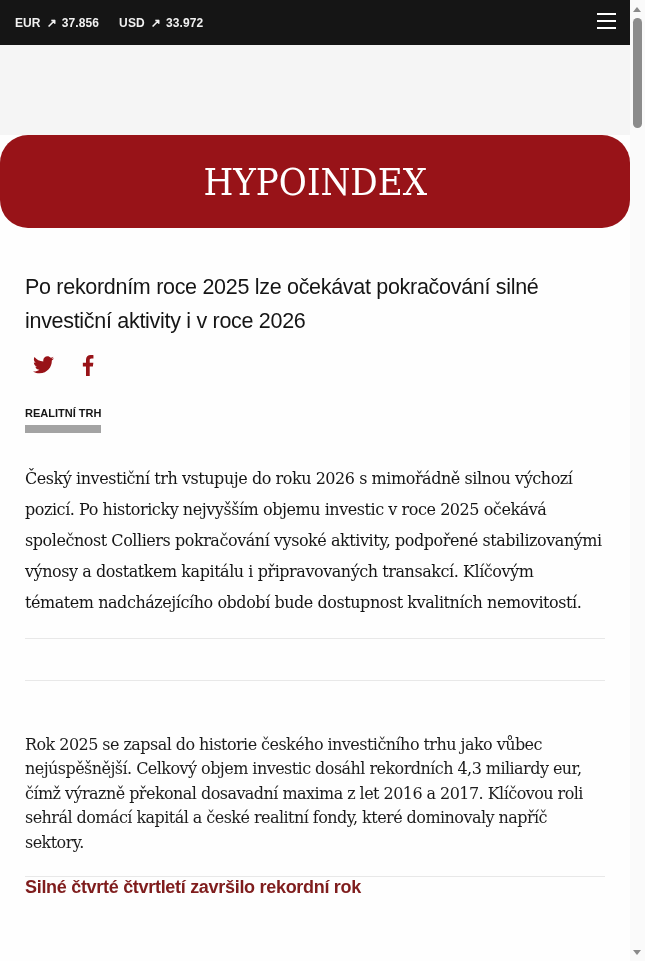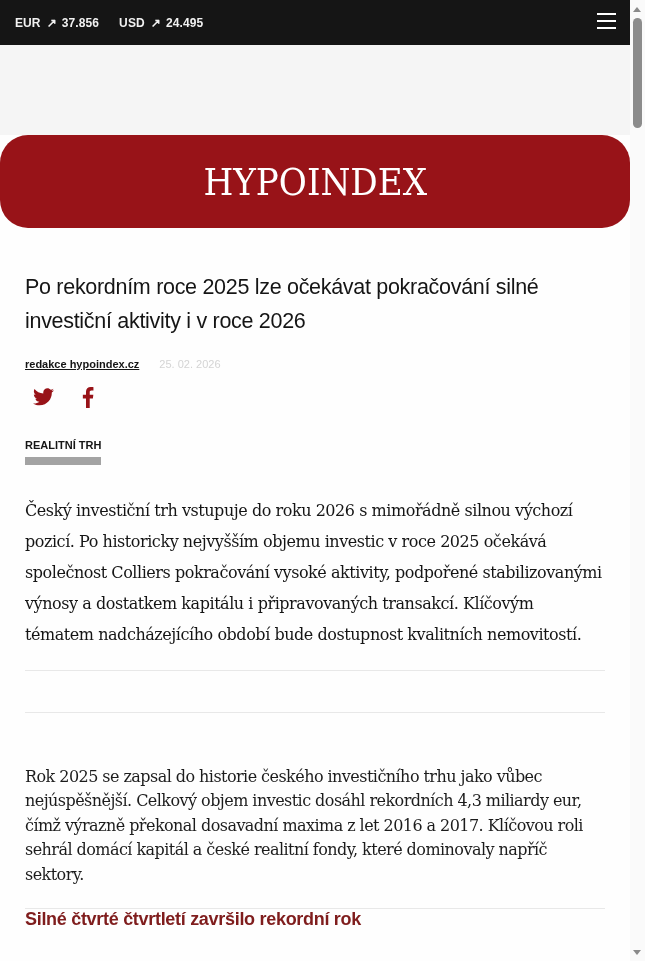--- a/index.html
+++ b/index.html
@@ -54,42 +54,38 @@
 
   <header class="topbar">
     <div class="rate">
       <span class="cur">EUR</span>
       <span class="arrow">↗</span>
       <span>37.856</span>
     </div>
     <div class="rate">
       <span class="cur">USD</span>
       <span class="arrow">↗</span>
-      <span>24.495</span>
+      <span>33.972</span>
     </div>
     <div class="menu-btn">
       <span></span>
         <span></span>
         <span></span>
     </div>
   </header>
 
   <div class="ad-space"></div>
 
   <div class="brand-band">
     <a class="brand-logo">HYPOINDEX</a>
   </div>
 
   <main class="article">
     <h1 class="title">Po rekordním roce 2025 lze očekávat pokračování silné investiční aktivity i v roce 2026</h1>
 
-    <div class="meta">
-      <a class="author">redakce hypoindex.cz</a>
-      <span class="date">25. 02. 2026</span>
-    </div>
 
     <div class="share">
       <a class="ico">
         <svg width="21" height="18" viewBox="0 0 24 20">
           <path d="M24 2.4c-.9.4-1.8.7-2.8.8 1-.6 1.8-1.6 2.2-2.7-1 .6-2 1-3.1 1.2C19.3.7 18 0 16.6 0c-2.7 0-4.9 2.2-4.9 4.9 0 .4 0 .8.1 1.1C7.7 5.8 4.1 3.9 1.7.9c-.4.7-.7 1.6-.7 2.5 0 1.7.9 3.2 2.2 4.1-.8 0-1.6-.2-2.2-.6v.1c0 2.4 1.7 4.4 3.9 4.8-.4.1-.8.2-1.3.2-.3 0-.6 0-.9-.1.6 2 2.4 3.4 4.6 3.4-1.7 1.3-3.8 2.1-6.1 2.1-.4 0-.8 0-1.2-.1 2.2 1.4 4.8 2.2 7.5 2.2 9.1 0 14-7.5 14-14v-.6c1-.7 1.8-1.6 2.5-2.5z"></path>
         </svg>
       </a>
       <a class="ico">
         <svg width="12" height="21" viewBox="0 0 12 22">
           <path d="M7.8 22V12h3.3l.5-3.9H7.8V5.6c0-1.1.3-1.9 1.9-1.9h2V.2C11.3.1 10.1 0 8.8 0 5.9 0 3.9 1.8 3.9 5.1v2.9H.6V12h3.3v10h3.9z"></path>

